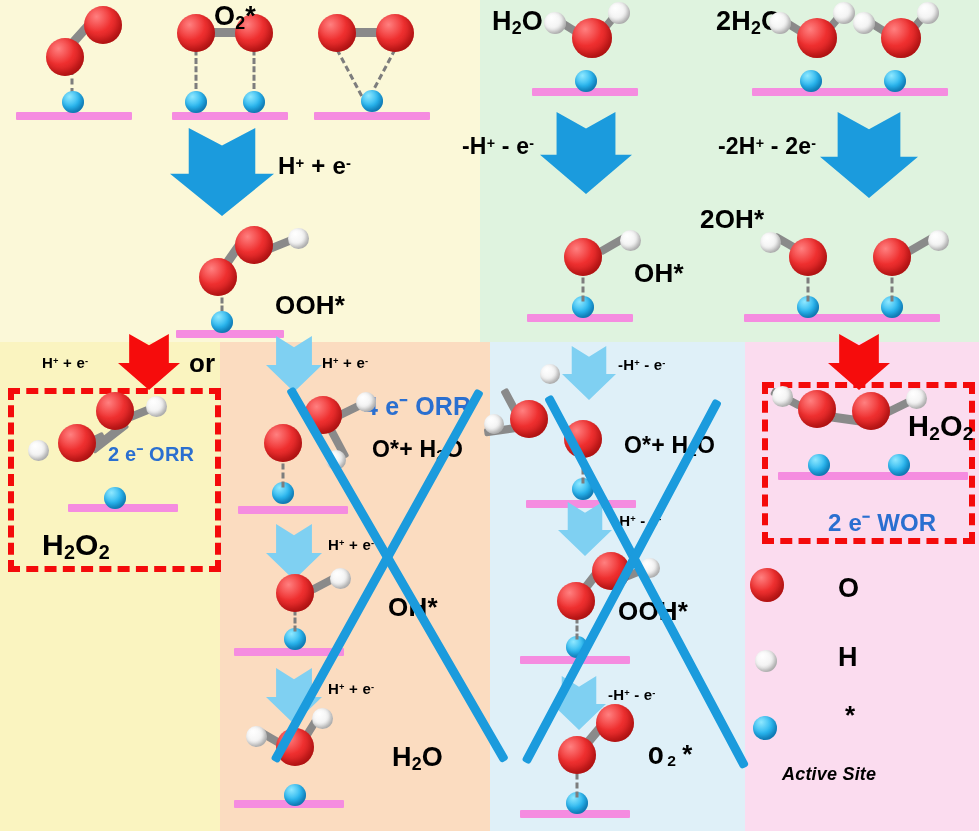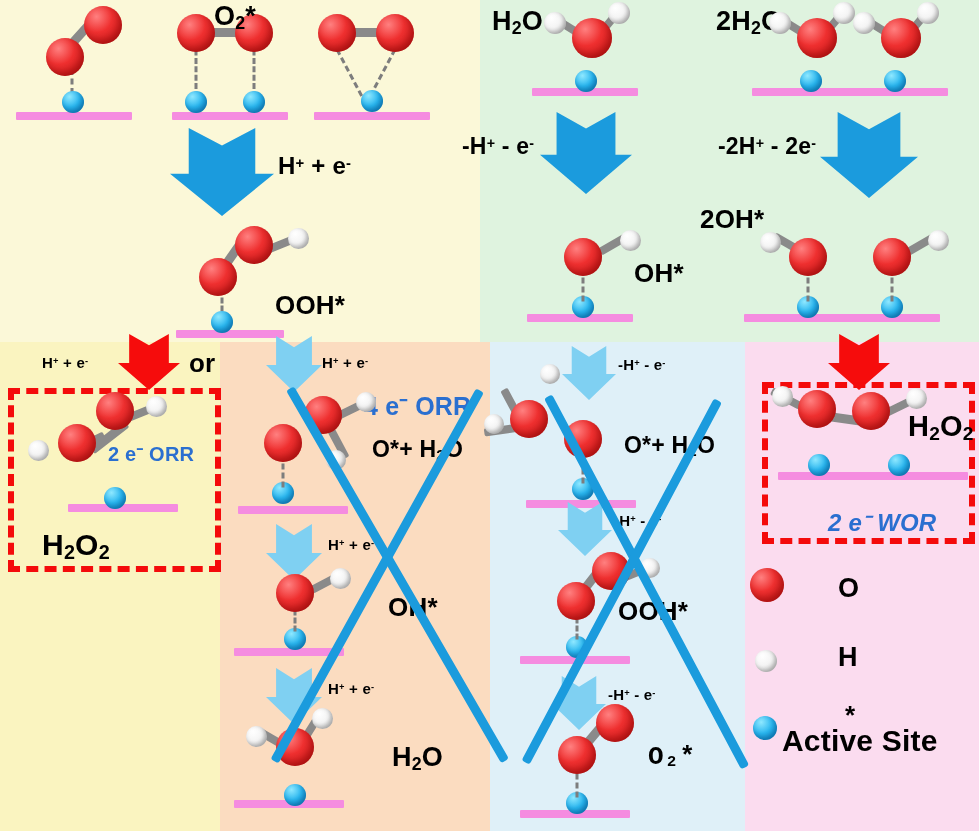--- a/index.html
+++ b/index.html
@@ -302,31 +302,31 @@
   <div class="atom S" style="left:888px;top:454px;width:22px;height:22px;"></div>
   <div class="bond" style="left:800px;top:402px;width:32px;height:8px;transform:rotate(-152deg);"></div>
   <div class="bond" style="left:828px;top:412px;width:40px;height:9px;transform:rotate(8deg);"></div>
   <div class="bond" style="left:884px;top:410px;width:32px;height:8px;transform:rotate(-26deg);"></div>
   <div class="atom O" style="left:798px;top:390px;width:38px;height:38px;"></div>
   <div class="atom O" style="left:852px;top:392px;width:38px;height:38px;"></div>
   <div class="atom H" style="left:772px;top:386px;width:21px;height:21px;"></div>
   <div class="atom H" style="left:906px;top:388px;width:21px;height:21px;"></div>
 
   <div class="lbl" style="left:908px;top:410px;font-size:29px;">H<sub>2</sub>O<sub>2</sub></div>
-  <div class="lbl blue-lbl" style="left:828px;top:505px;font-size:24px;font-style:italic;">2 e⁻ WOR</div>
+  <div class="lbl blue-lbl" style="left:828px;top:505px;font-size:24px;">2 e⁻ WOR</div>
 
   <div class="leg-row">
     <div class="atom O" style="left:750px;top:568px;width:34px;height:34px;"></div>
     <div class="lbl" style="left:838px;top:573px;font-size:27px;">O</div>
   </div>
 
   <div class="leg-row">
     <div class="atom H" style="left:755px;top:650px;width:22px;height:22px;"></div>
     <div class="lbl" style="left:838px;top:642px;font-size:27px;">H</div>
   </div>
 
   <div class="leg-row">
     <div class="atom S" style="left:753px;top:716px;width:24px;height:24px;"></div>
     <div class="lbl" style="left:845px;top:700px;font-size:26px;">*</div>
-    <div class="lbl" style="left:782px;top:724px;font-size:30px;">Active Site</div>
+    <div class="lbl" style="left:782px;top:764px;font-size:18px;font-style:italic;">Active Site</div>
   </div>
 
 </div>
 
 </body></html>

